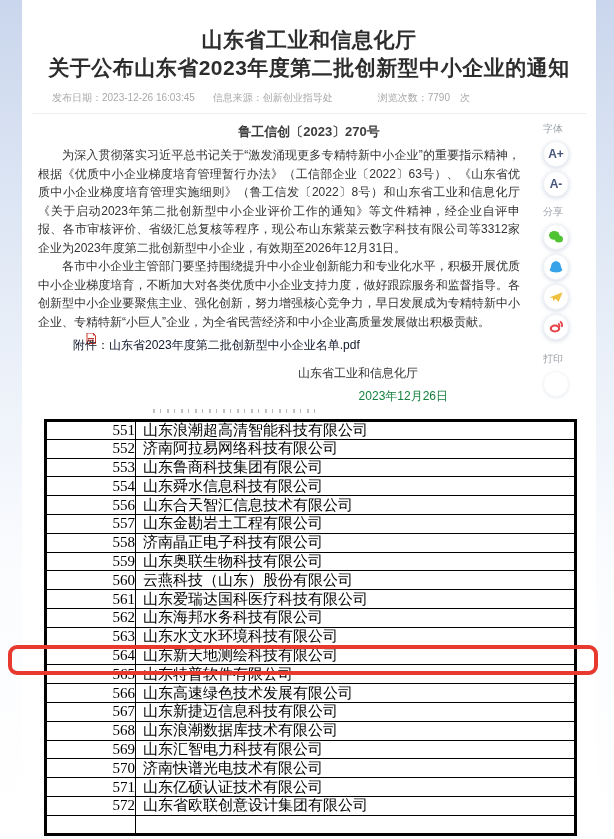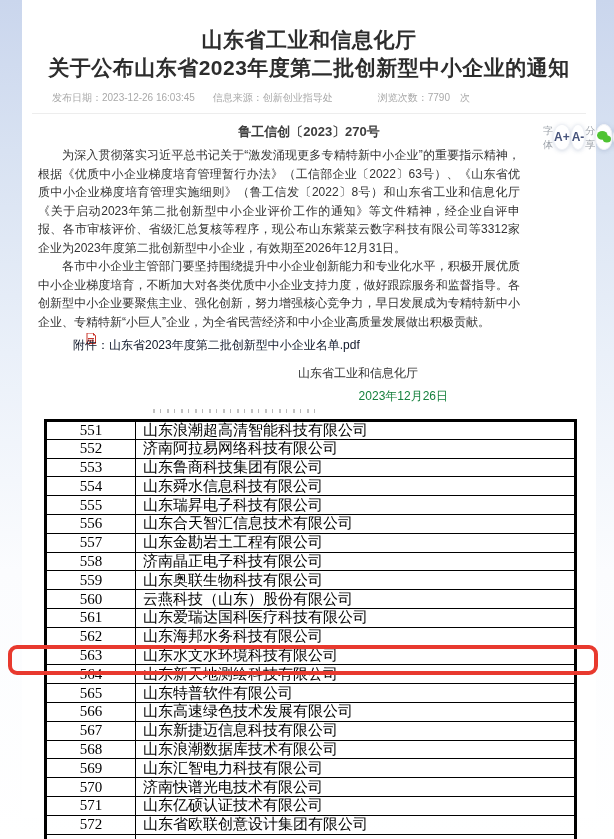--- a/index.html
+++ b/index.html
@@ -30,38 +30,38 @@
   .para { text-indent:2em; }
   .attachment { text-indent:2em; }
   .attachment a { color:#0f172a; text-decoration:none; cursor:pointer; }
   .pdf-glyph { display:inline-block; width:10px; height:11px; vertical-align:super; margin-right:1px; }
 
   .sig-org  { text-align:right; padding-right:102px; margin-top:9px; font-size:12px; color:#333; }
   .sig-date { text-align:right; padding-right:72px;  margin-top:5px; font-size:12px; color:#15803d; }
 
   
   .toolbar { position:absolute; left:543px; top:116px; width:38px;
-    display:flex; flex-direction:row; align-items:center; }
+    display:flex; flex-direction:column; align-items:flex-start; }
   .tb-label { font-size:10px; color:#9aa0a8; margin:6px 0 3px 0; }
   .tb-label.print { margin-top:10px; }
   .tb-btn { width:26px; height:26px; border-radius:50%; background:#fff;
     border:1px solid #f0f2f6; box-shadow:0 1px 4px rgba(110,130,165,.30);
     display:flex; align-items:center; justify-content:center; margin:2px 0;
     font-size:12px; font-weight:bold; color:#46537b; cursor:pointer; }
   .tb-btn svg { display:block; }
   .tb-btn.ghost { box-shadow:0 1px 3px rgba(110,130,165,.15); border-color:#f5f7fa; }
 
   
   .pdf-table { position:absolute; left:44px; top:419px; width:533px;
     border-collapse:collapse; table-layout:fixed;
     font-family:"Liberation Serif","DejaVu Serif",serif; color:#000; }
   .pdf-table td { border:1.5px solid #000; height:18.8px; padding:0;
     font-size:15px; line-height:1; overflow:hidden; white-space:nowrap; }
   .pdf-table { border:3px solid #000; }
-  .pdf-table td.rank { width:90px; text-align:center; }
+  .pdf-table td.rank { width:90px; text-align:right; }
   .pdf-table td.name { padding-left:7px; }
 
   .sliver { position:absolute; left:153px; top:409px; width:168px; height:4px; opacity:.55;
     background:repeating-linear-gradient(90deg,#8f8f8f 0 2px,transparent 2px 7px,#7d7d7d 7px 8px,transparent 8px 14px); }
 
   .red-box { position:absolute; left:8px; top:645px; width:590px; height:30px;
     border:4px solid #e8392e; border-radius:9px; background:transparent; }
 </style>
 </head>
 <body>
@@ -147,24 +147,20 @@
         </tr>
         <tr>
           <td class="rank">553</td>
           <td class="name">山东鲁商科技集团有限公司</td>
         </tr>
         <tr>
           <td class="rank">554</td>
           <td class="name">山东舜水信息科技有限公司</td>
         </tr>
         <tr>
-          <td class="rank">555</td>
-          <td class="name">山东瑞昇电子科技有限公司</td>
-        </tr>
-        <tr>
           <td class="rank">556</td>
           <td class="name">山东合天智汇信息技术有限公司</td>
         </tr>
         <tr>
           <td class="rank">557</td>
           <td class="name">山东金勘岩土工程有限公司</td>
         </tr>
         <tr>
           <td class="rank">558</td>
           <td class="name">济南晶正电子科技有限公司</td>

